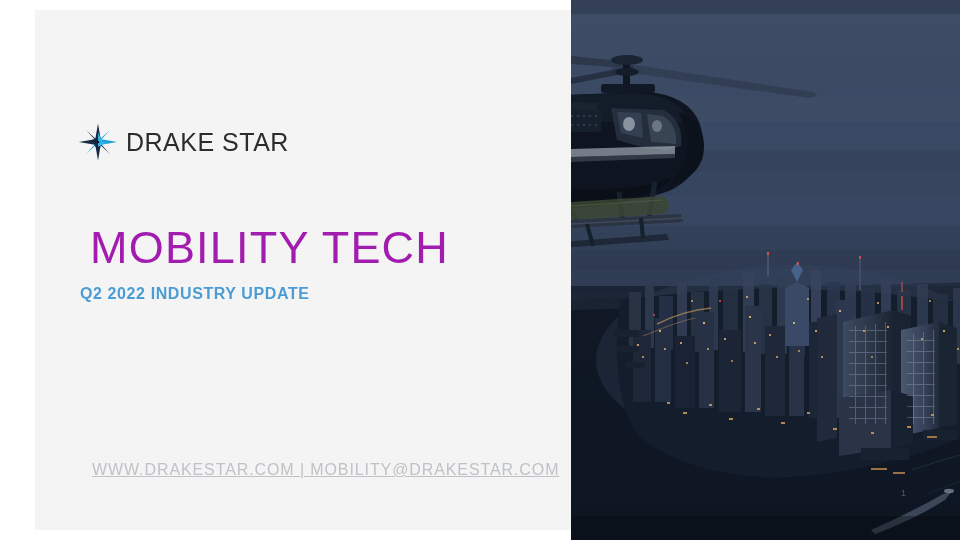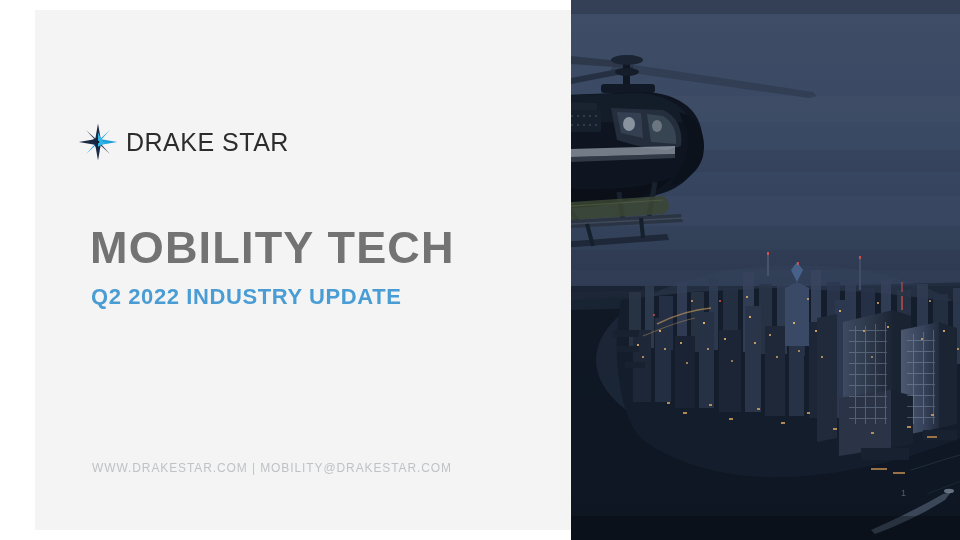--- a/index.html
+++ b/index.html
@@ -57,48 +57,49 @@
     line-height: 1;
     white-space: nowrap;
   }
 
   
   #headline {
     position: absolute;
     left: 70px;
     top: 224px;
     font-size: 45px;
-    font-weight: bold;
+    font-weight: normal;
     letter-spacing: 1.2px;
-    color: #737373;
+    color: #a21caf;
     line-height: 1.05;
     white-space: nowrap;
   }
   #subhead {
     position: absolute;
-    left: 71px;
+    left: 60px;
     top: 285px;
-    font-size: 22px;
+    font-size: 16px;
     font-weight: bold;
     letter-spacing: 0.6px;
     color: #4a9dd4;
     line-height: 1.1;
     white-space: nowrap;
   }
 
   
   #footer-contact {
     position: absolute;
     left: 72px;
     top: 461px;
-    font-size: 12px;
+    font-size: 16px;
     font-weight: 400;
     letter-spacing: 0.9px;
     color: #bfc2c6;
     white-space: nowrap;
+    text-decoration: underline;
   }
   #footer-caption {
     position: absolute;
     left: 15px;
     top: 494px;
     width: 536px;
     text-align: center;
     font-size: 7.5px;
     letter-spacing: 0.35px;
     color: #d8dадc;

